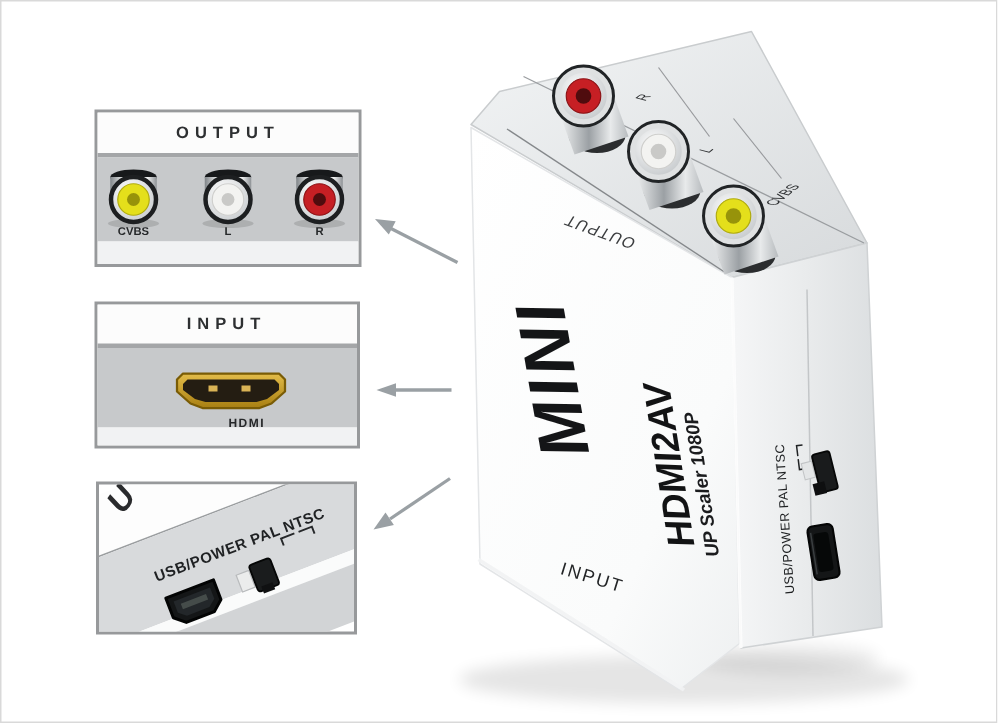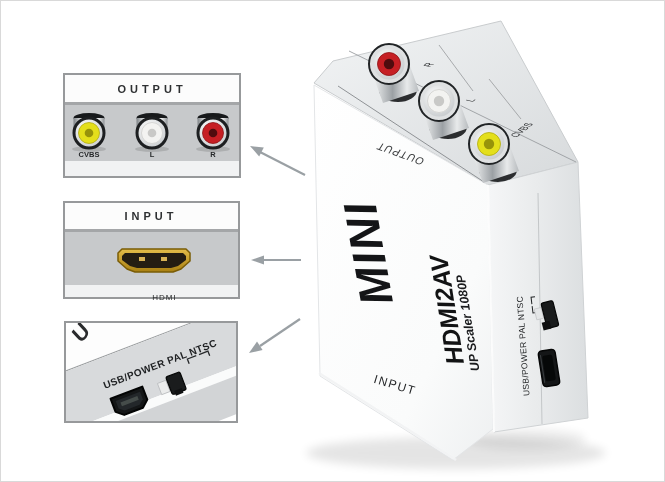--- a/index.html
+++ b/index.html
@@ -216,21 +216,21 @@
   </svg>
 
   <div id="textlayer">
 
     <div class="txt" style="left:151px;top:88px;font-size:11px;font-weight:600;letter-spacing:4px;color:#2e3032;">OUTPUT</div>
     <div class="txt" style="left:88px;top:153px;font-size:7.5px;font-weight:600;color:#26282a;">CVBS</div>
     <div class="txt" style="left:151px;top:153px;font-size:7.5px;font-weight:600;color:#26282a;">L</div>
     <div class="txt" style="left:212px;top:153px;font-size:7.5px;font-weight:600;color:#26282a;">R</div>
 
     <div class="txt" style="left:150px;top:215px;font-size:11px;font-weight:600;letter-spacing:4px;color:#2e3032;">INPUT</div>
-    <div class="txt" style="left:152px;top:296px;font-size:8px;font-weight:400;letter-spacing:1px;color:#26282a;padding-left:23px;">HDMI</div>
+    <div class="txt" style="left:152px;top:281px;font-size:8px;font-weight:700;letter-spacing:1px;color:#26282a;padding-left:23px;">HDMI</div>
 
     <div class="txt" style="left:399px;top:153px;transform:translate(-50%,-50%) rotate(200deg) skewX(-12deg);font-size:10.5px;letter-spacing:1px;color:#3b3d3f;">OUTPUT</div>
     <div class="txt" style="left:428px;top:64px;transform:translate(-50%,-50%) rotate(-38deg) skewX(38deg);font-size:8px;color:#2b2d2f;">R</div>
     <div class="txt" style="left:470px;top:99px;transform:translate(-50%,-50%) rotate(-38deg) skewX(38deg);font-size:8px;color:#2b2d2f;">L</div>
     <div class="txt" style="left:521px;top:129px;transform:translate(-50%,-50%) rotate(-38deg) skewX(38deg);font-size:8px;color:#2b2d2f;">CVBS</div>
 
     <div class="txt" style="left:367px;top:252px;transform:translate(-50%,-50%) rotate(-100deg);font-size:46px;font-weight:bold;font-style:italic;letter-spacing:2px;color:#141517;">MINI</div>
     <div class="txt" style="left:446px;top:309px;transform:translate(-50%,-50%) rotate(-99deg);font-size:25px;font-weight:bold;font-style:italic;color:#121314;">HDMI2AV</div>
     <div class="txt" style="left:467px;top:322px;transform:translate(-50%,-50%) rotate(-99deg);font-size:12.5px;font-weight:600;font-style:italic;color:#1b1c1e;">UP Scaler 1080P</div>
     <div class="txt" style="left:394px;top:384px;transform:translate(-50%,-50%) rotate(17deg);font-size:12px;letter-spacing:1.5px;color:#232527;">INPUT</div>

